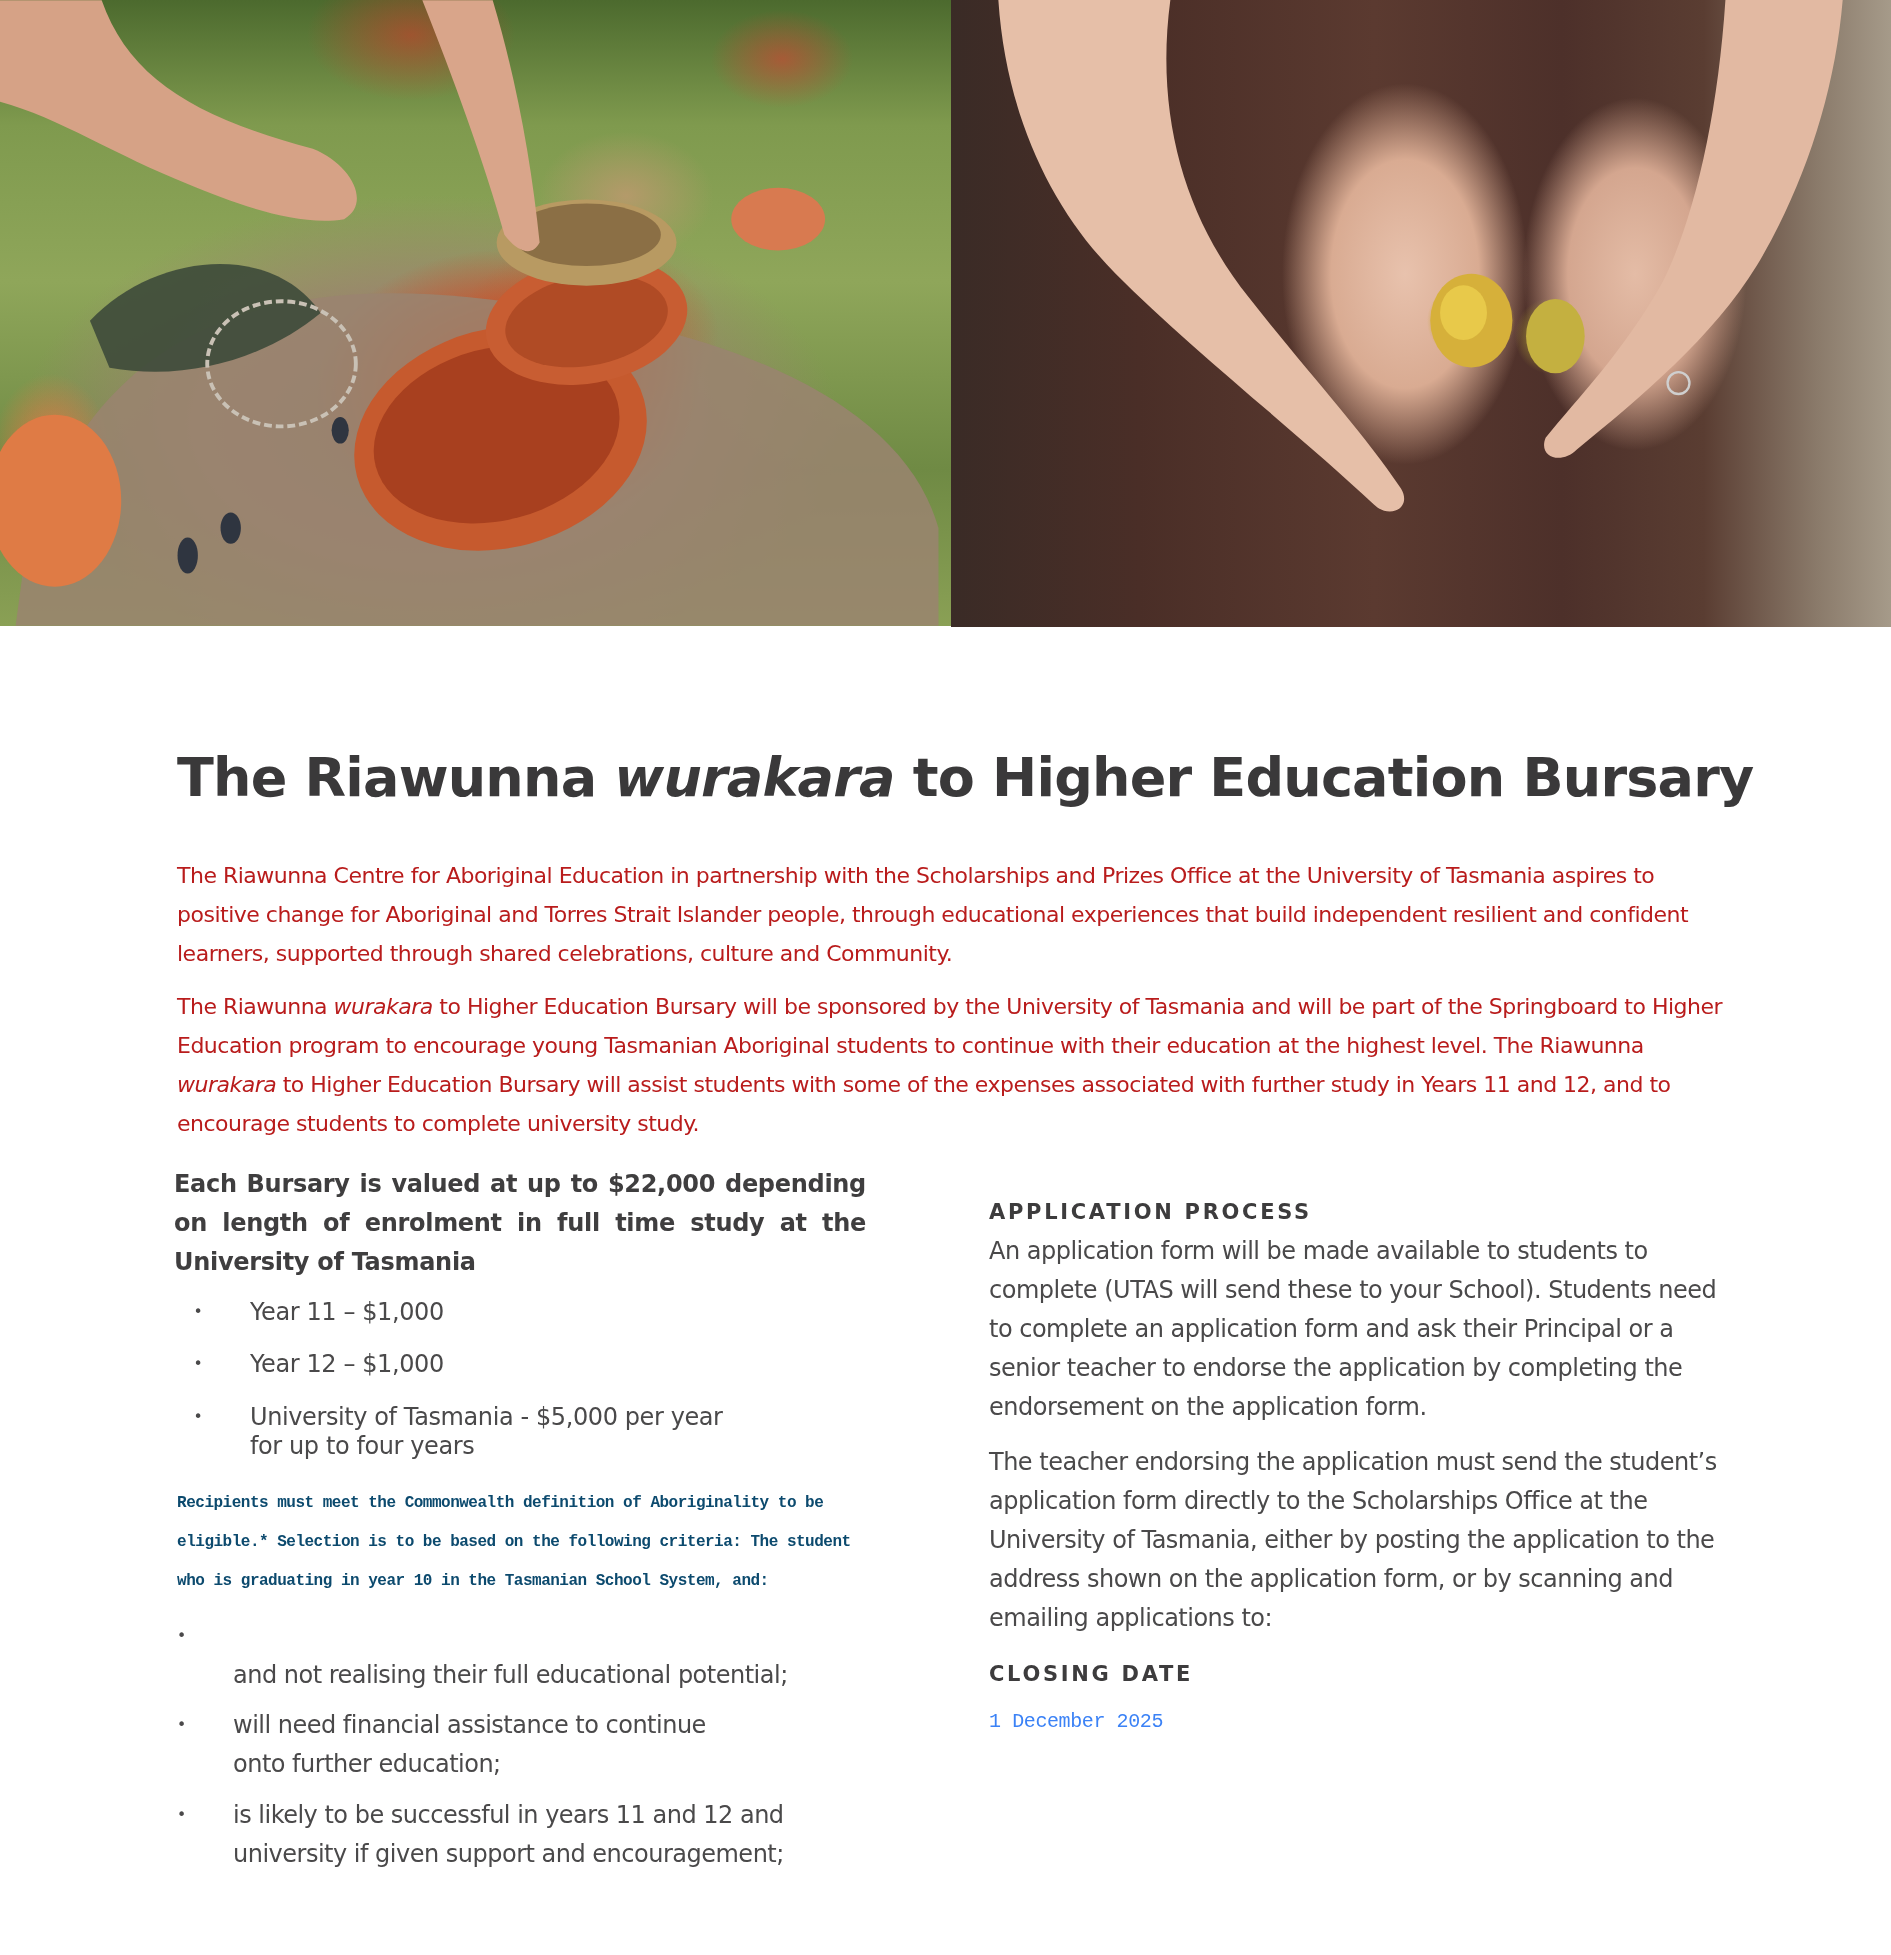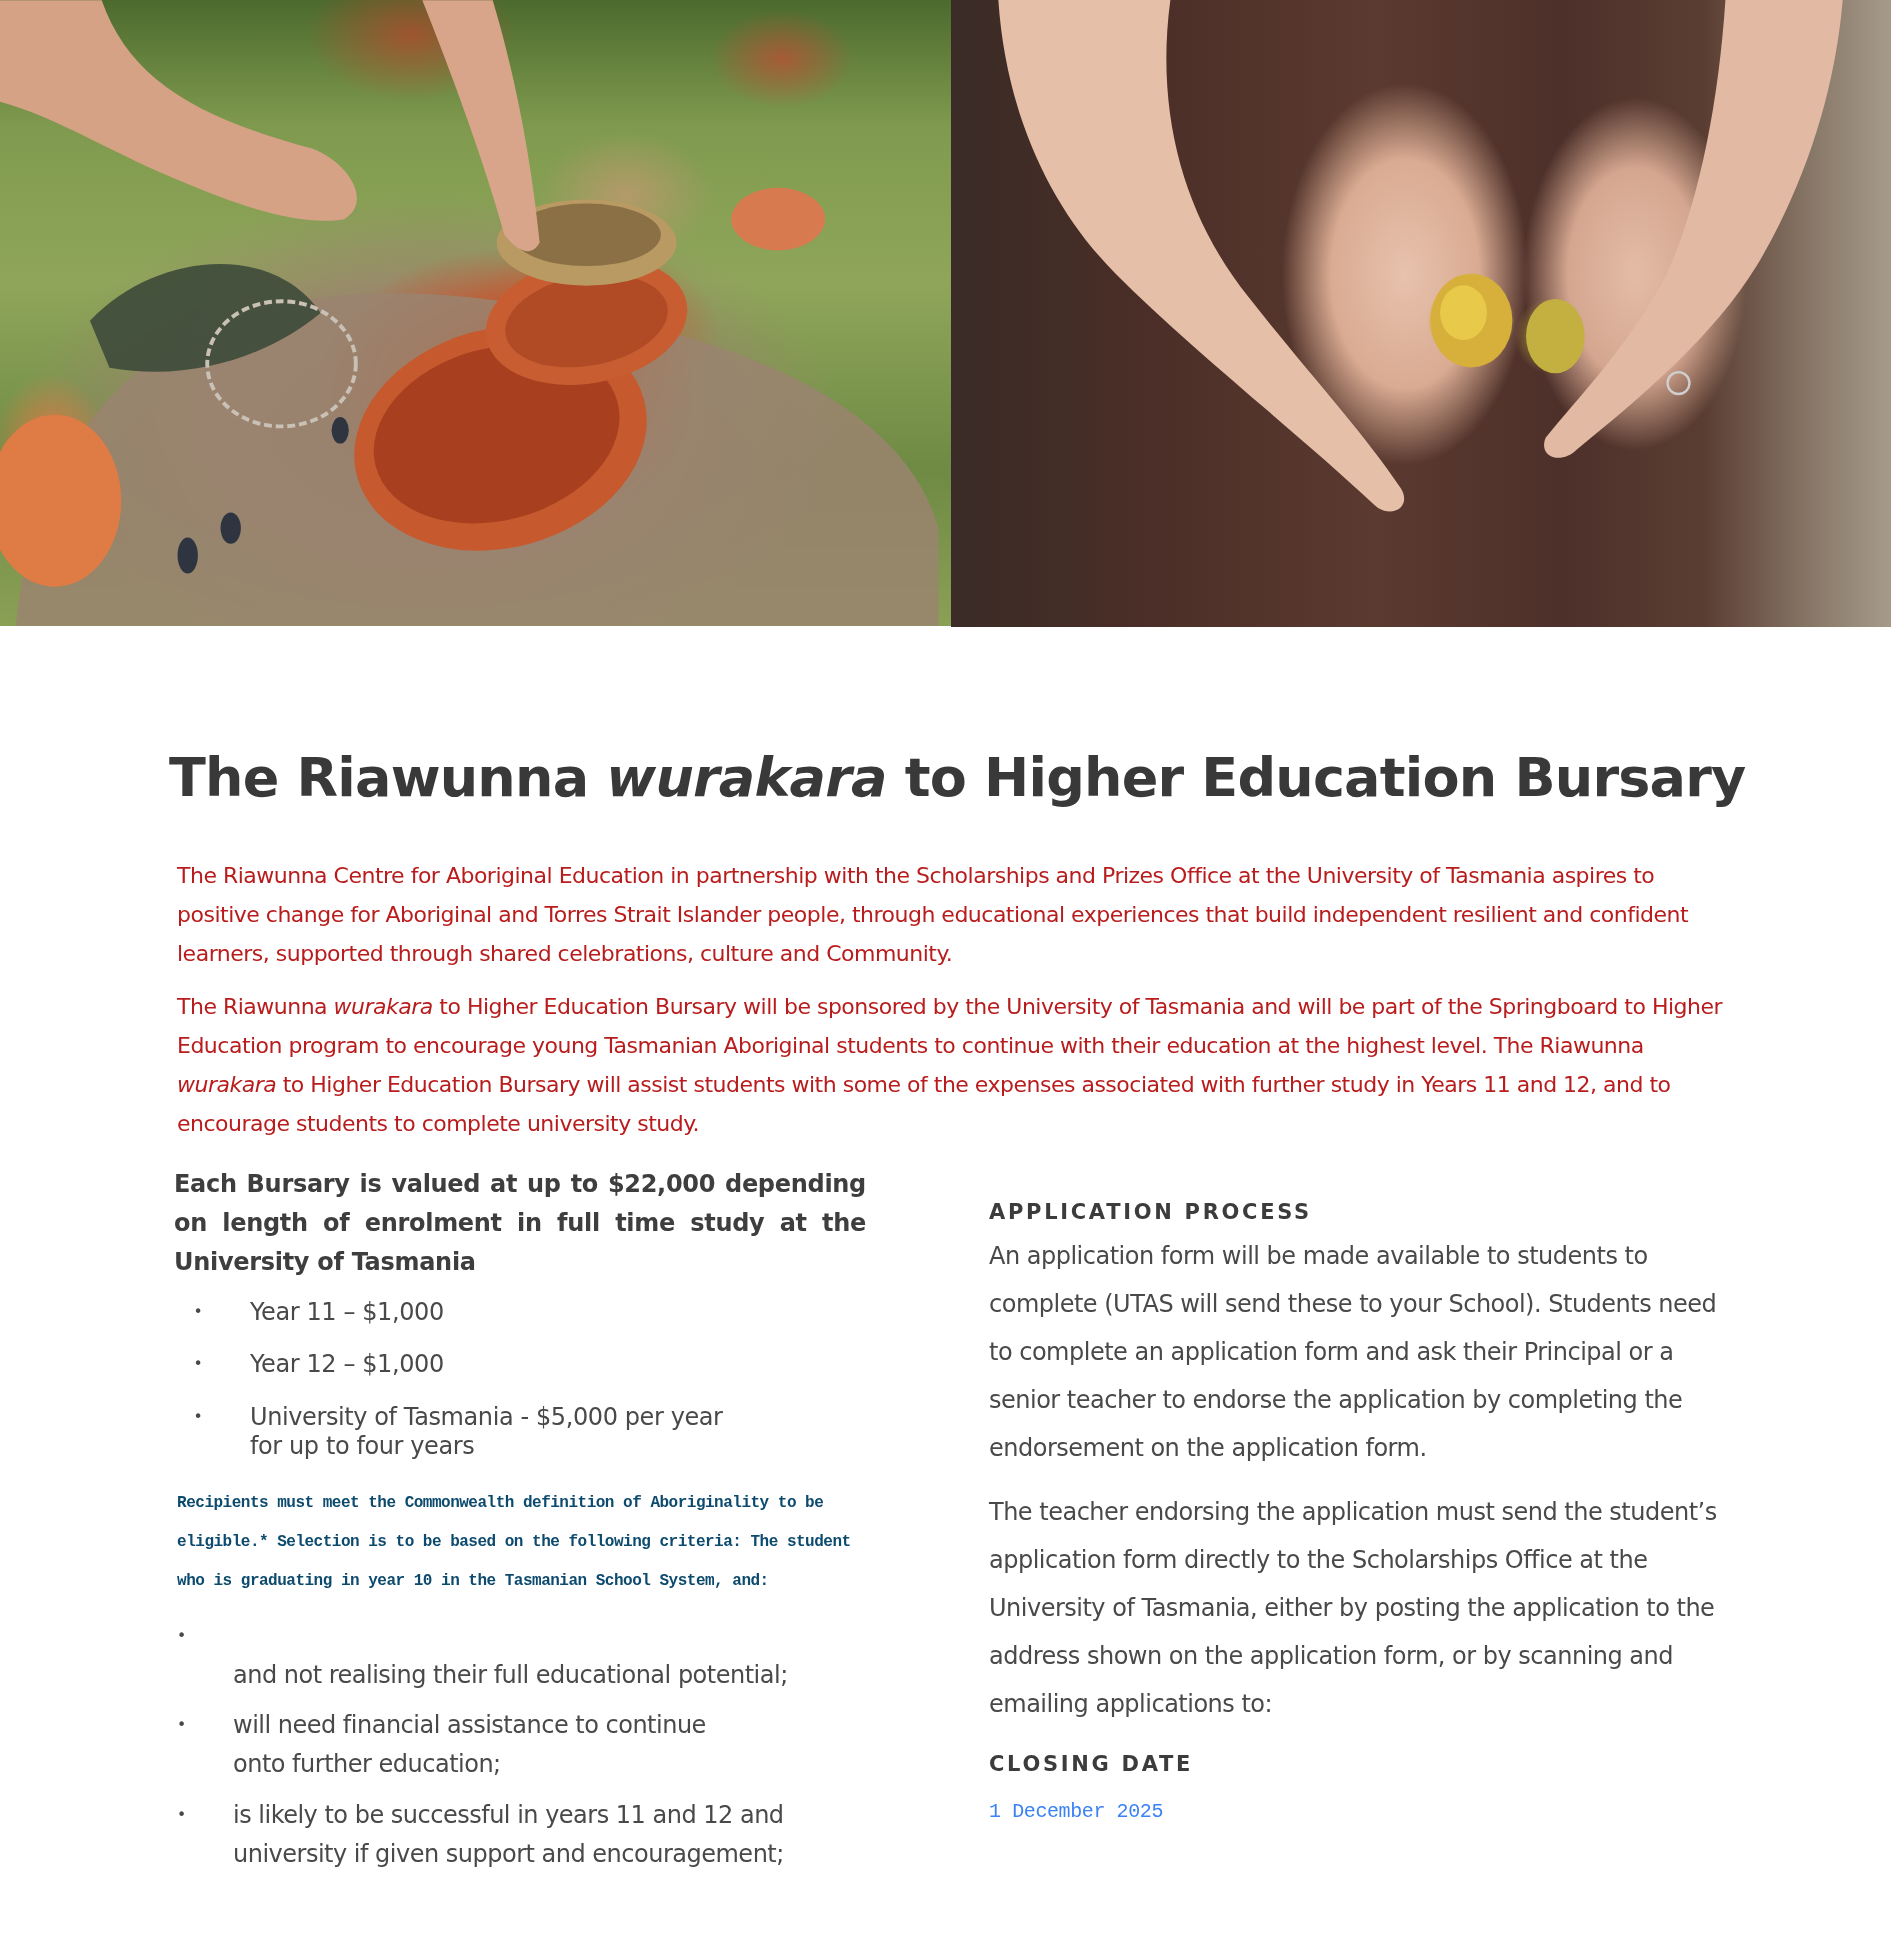--- a/index.html
+++ b/index.html
@@ -28,21 +28,21 @@
     background:
       radial-gradient(ellipse 55px 51px at 520px 321px, #d8b43a 0%, #c9a436 55%, rgba(200,160,60,0) 80%),
       radial-gradient(ellipse 43px 47px at 598px 336px, #bfae3c 0%, rgba(190,170,60,0) 80%),
       radial-gradient(ellipse 164px 254px at 454px 274px, #e8c2ad 0%, #d9ab92 45%, rgba(200,150,130,0) 75%),
       radial-gradient(ellipse 149px 235px at 684px 274px, #e4bca6 0%, #d4a68f 45%, rgba(200,150,130,0) 75%),
       linear-gradient(90deg, #3a2b26 0%, #4a2e27 20%, #5b3a30 45%, #4d302a 65%, #5a3d32 80%, #8a7a6a 92%, #a69b8a 100%);
   }
 
   
   .title {
-    position: absolute; left: 169px; top: 743px; width: 1564px;
+    position: absolute; left: 177px; top: 743px; width: 1564px;
     font-family: "DejaVu Sans", sans-serif; font-weight: bold;
     font-size: 54px; line-height: 70px; color: #3a393a; letter-spacing: -0.8px;
     white-space: nowrap;
   }
   .title em { font-style: italic; }
   .intro {
     position: absolute; left: 177px; top: 856px; width: 1549px;
     font-family: "DejaVu Sans", sans-serif; font-size: 22px; line-height: 39px;
     color: #b91c1c; letter-spacing: -0.5px;
   }
@@ -73,21 +73,21 @@
   }
   .criteria-list li .bullet { position: absolute; left: 3.1px; top: 0; font-size: 15.6px; }
 
   
   .right-col { position: absolute; left: 989px; top: 1193px; width: 743px; }
   .section-heading {
     font-family: "DejaVu Sans", sans-serif; font-weight: bold; font-size: 21px;
     letter-spacing: 2.7px; color: #3d3c3d; margin: 0; line-height: 39px;
   }
   .body-text {
-    font-family: "DejaVu Sans", sans-serif; font-size: 24px; line-height: 48px;
+    font-family: "DejaVu Sans", sans-serif; font-size: 24px; line-height: 39px;
     color: #4a494a; margin: 0 0 16.4px 0; letter-spacing: -0.5px;
   }
   .body-text strong { font-weight: bold; color: #3d3c3d; }
   .closing { }
   .closing-date {
     font-family: Liberation Mono, monospace; font-size: 20px; line-height: 39px;
     color: #3b82f6; margin: 7.8px 0 0 0; letter-spacing: -0.4px;
   }
 </style>
 </head>

